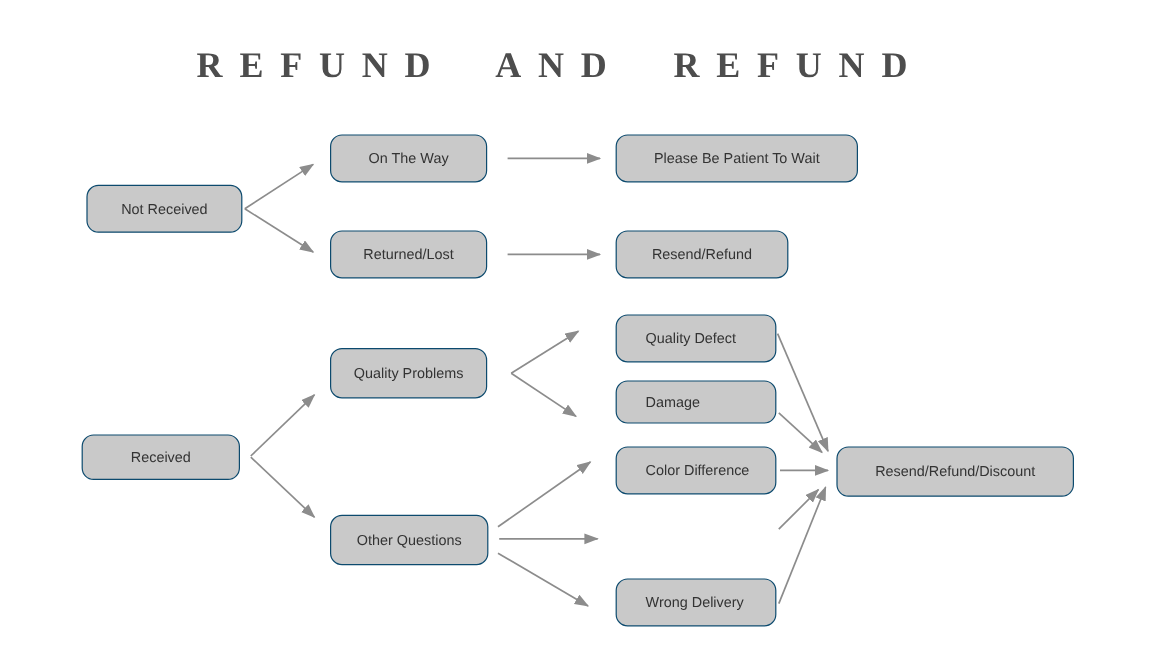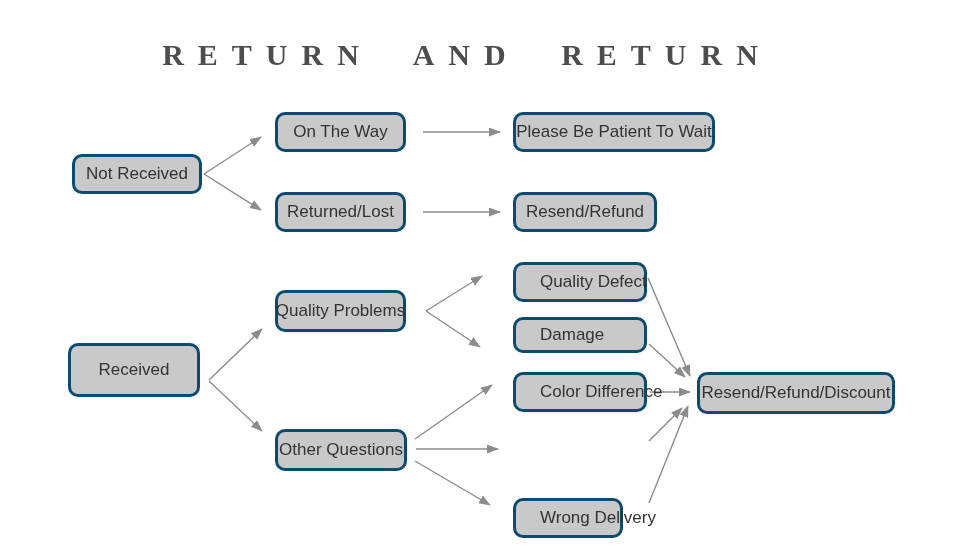--- a/index.html
+++ b/index.html
@@ -39,40 +39,40 @@
     stroke: var(--arrow, #8c8c8c);
     stroke-width: 1.4;
   }
   .arrows marker path {
     fill: var(--arrow, #8c8c8c);
   }
   .node {
     position: absolute;
     box-sizing: border-box;
     background: var(--box-fill, #c9c9c9);
-    border: 3px solid #0c4a6e;
+    border: 1px solid #0c4a6e;
     border-radius: 10px;
     display: flex;
     align-items: center;
     justify-content: center;
-    font-size: 17px;
+    font-size: 12px;
     color: var(--box-text, #333333);
     white-space: nowrap;
   }
   .node.align-left {
     justify-content: flex-start;
     padding-left: 24px;
   }
 </style>
 </head>
 <body>
 
 <div class="canvas">
 
-  <h1 class="title">RETURN AND RETURN</h1>
+  <h1 class="title">REFUND AND REFUND</h1>
 
   <svg class="arrows" width="960" height="560" viewBox="0 0 960 560">
     <defs>
       <marker id="ah" markerUnits="userSpaceOnUse" markerWidth="13" markerHeight="10" refX="11" refY="4.5" orient="auto">
         <path d="M0,0 L12,4.5 L0,9 Z"></path>
       </marker>
     </defs>
     <line x1="204" y1="174" x2="261" y2="137" marker-end="url(#ah)"></line>
     <line x1="204" y1="174" x2="261" y2="210" marker-end="url(#ah)"></line>
     <line x1="423" y1="132" x2="500" y2="132" marker-end="url(#ah)"></line>
@@ -89,22 +89,22 @@
     <line x1="650" y1="392" x2="690" y2="392" marker-end="url(#ah)"></line>
     <line x1="649" y1="441" x2="682" y2="408" marker-end="url(#ah)"></line>
     <line x1="649" y1="503" x2="688" y2="406" marker-end="url(#ah)"></line>
   </svg>
 
   <div class="node" style="left:72px;  top:154px; width:130px; height:40px">Not Received</div>
   <div class="node" style="left:275px; top:112px; width:131px; height:40px">On The Way</div>
   <div class="node" style="left:275px; top:192px; width:131px; height:40px">Returned/Lost</div>
   <div class="node" style="left:513px; top:112px; width:202px; height:40px">Please Be Patient To Wait</div>
   <div class="node" style="left:513px; top:192px; width:144px; height:40px">Resend/Refund</div>
-  <div class="node" style="left:68px;  top:343px; width:132px; height:54px">Received</div>
+  <div class="node" style="left:68px;  top:362px; width:132px; height:38px">Received</div>
   <div class="node" style="left:275px; top:290px; width:131px; height:42px">Quality Problems</div>
   <div class="node" style="left:275px; top:429px; width:132px; height:42px">Other Questions</div>
   <div class="node align-left" style="left:513px; top:262px; width:134px; height:40px">Quality Defect</div>
   <div class="node align-left" style="left:513px; top:317px; width:134px; height:36px">Damage</div>
   <div class="node align-left" style="left:513px; top:372px; width:134px; height:40px">Color Difference</div>
-  <div class="node align-left" style="left:513px; top:498px; width:110px; height:40px">Wrong Delivery</div>
+  <div class="node align-left" style="left:513px; top:482px; width:134px; height:40px">Wrong Delivery</div>
   <div class="node" style="left:697px; top:372px; width:198px; height:42px">Resend/Refund/Discount</div>
 
 </div>
 
 </body></html>

